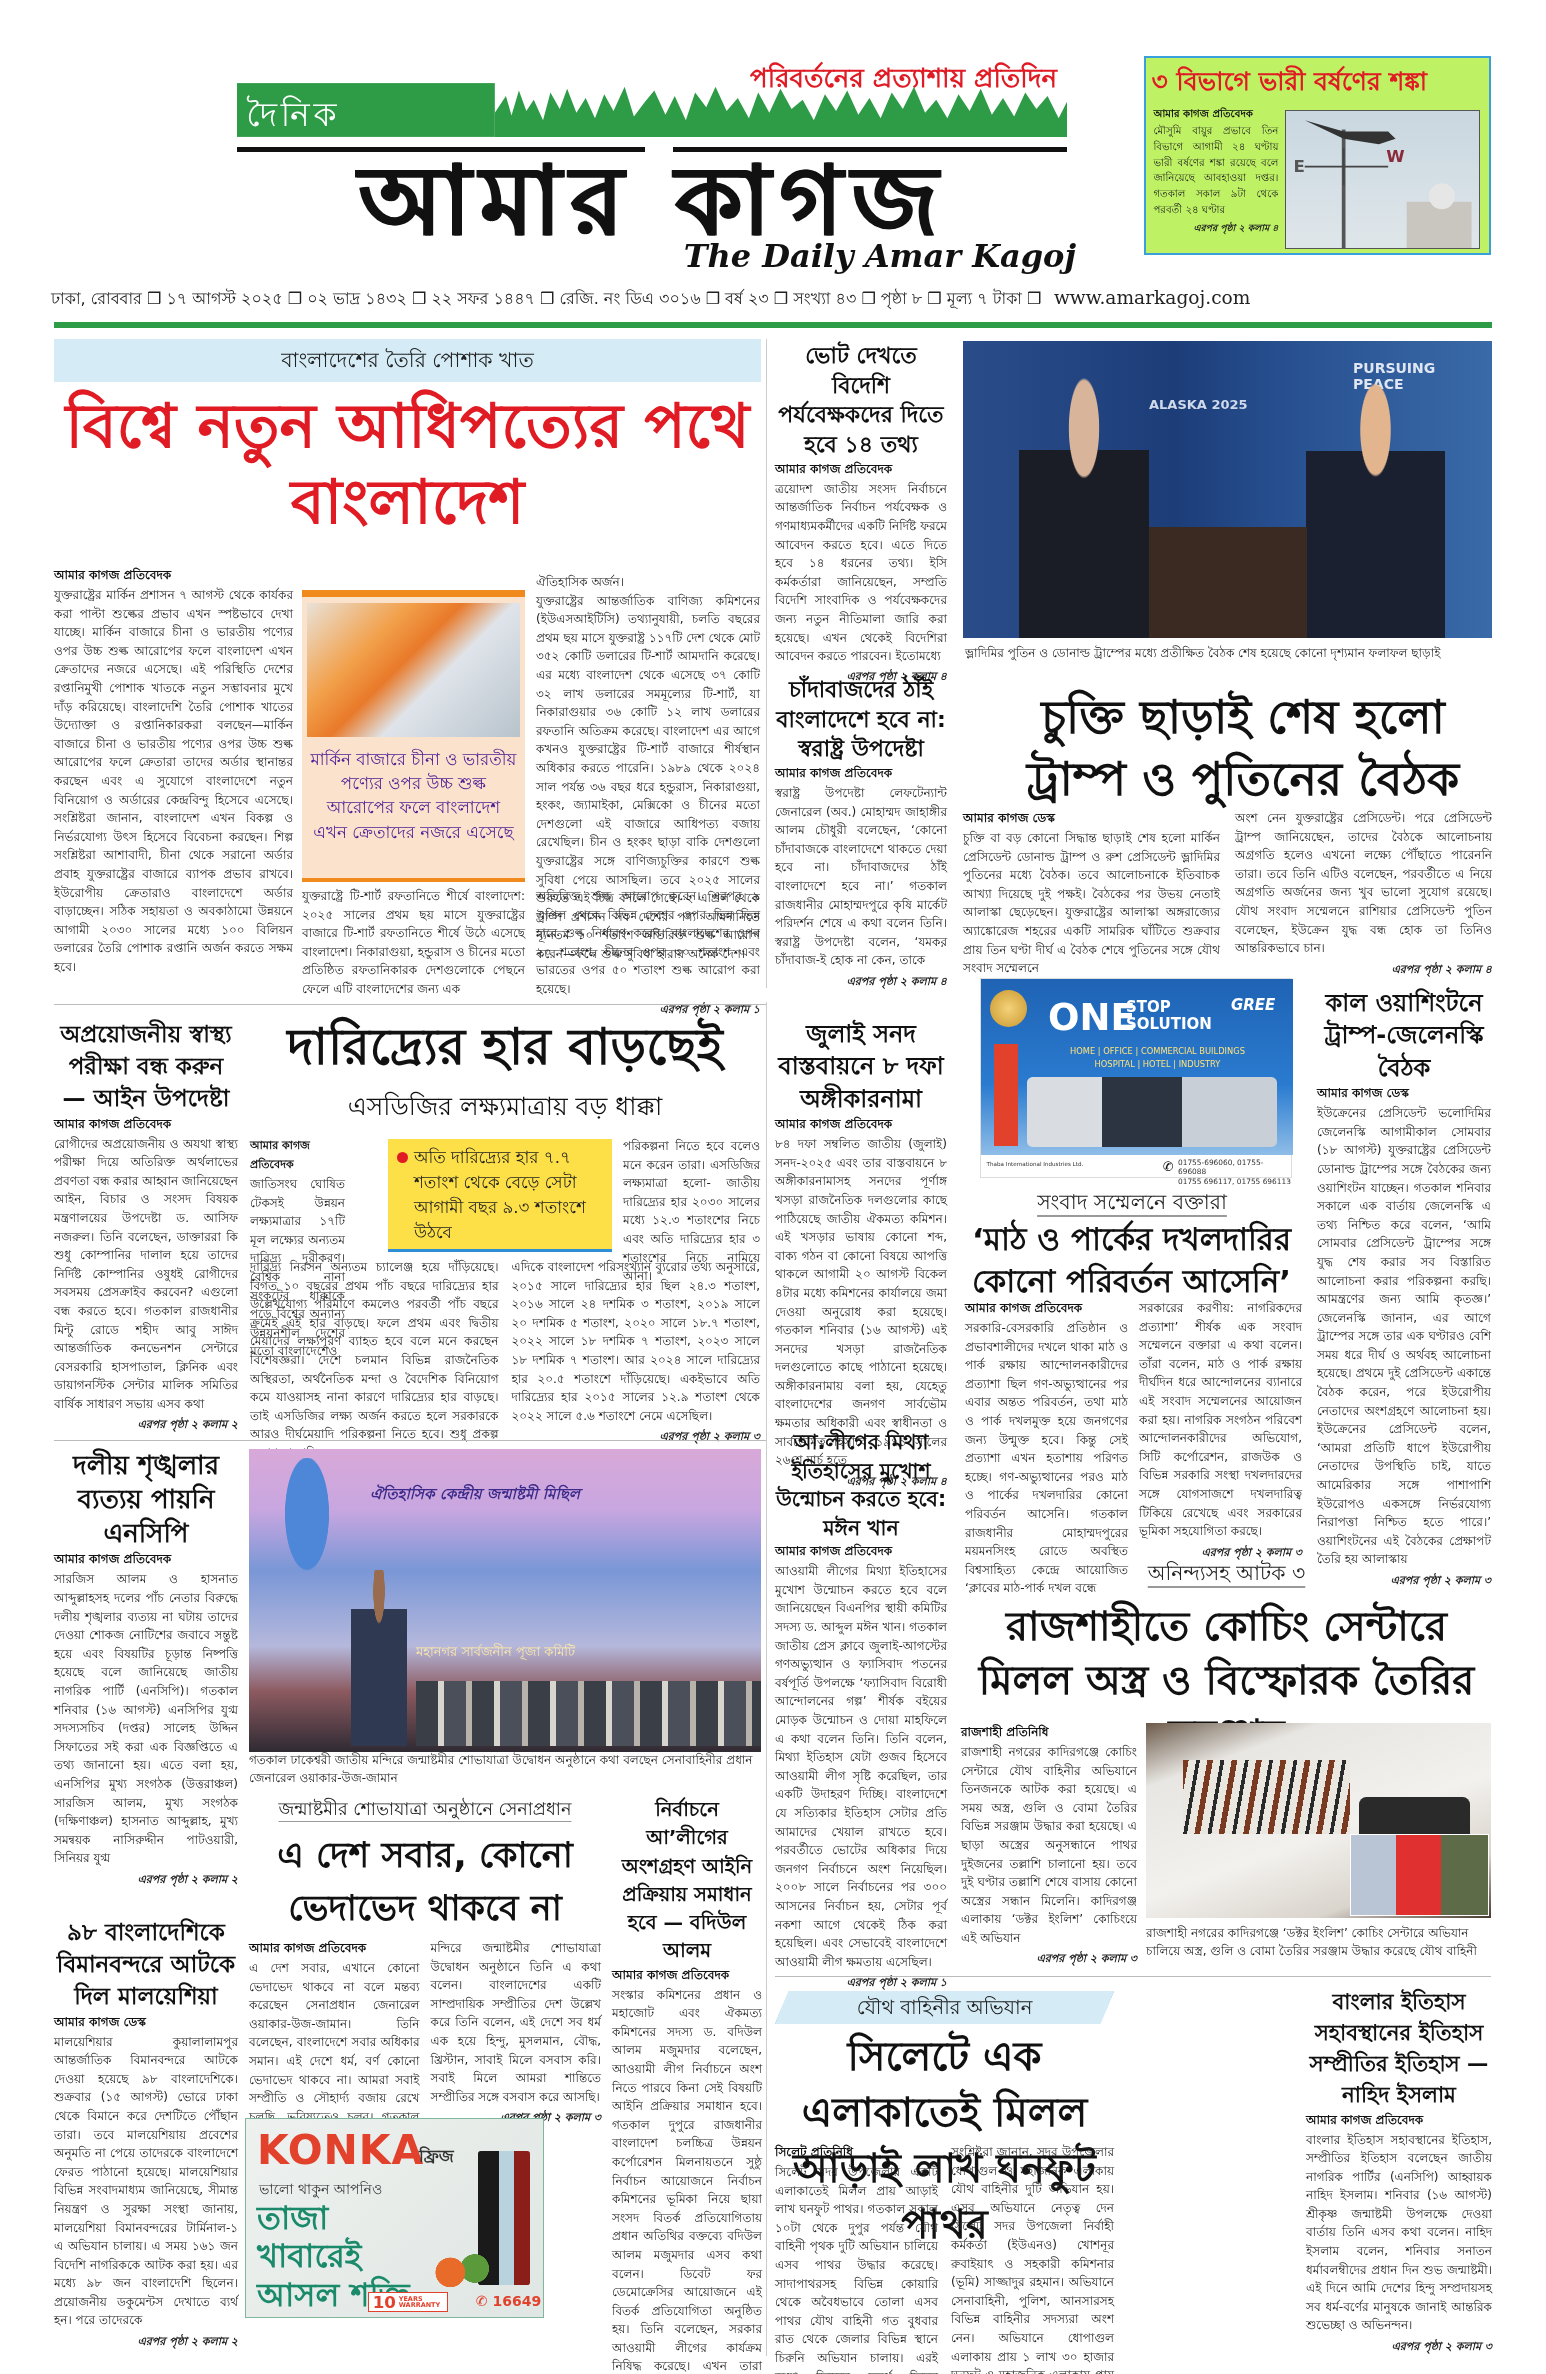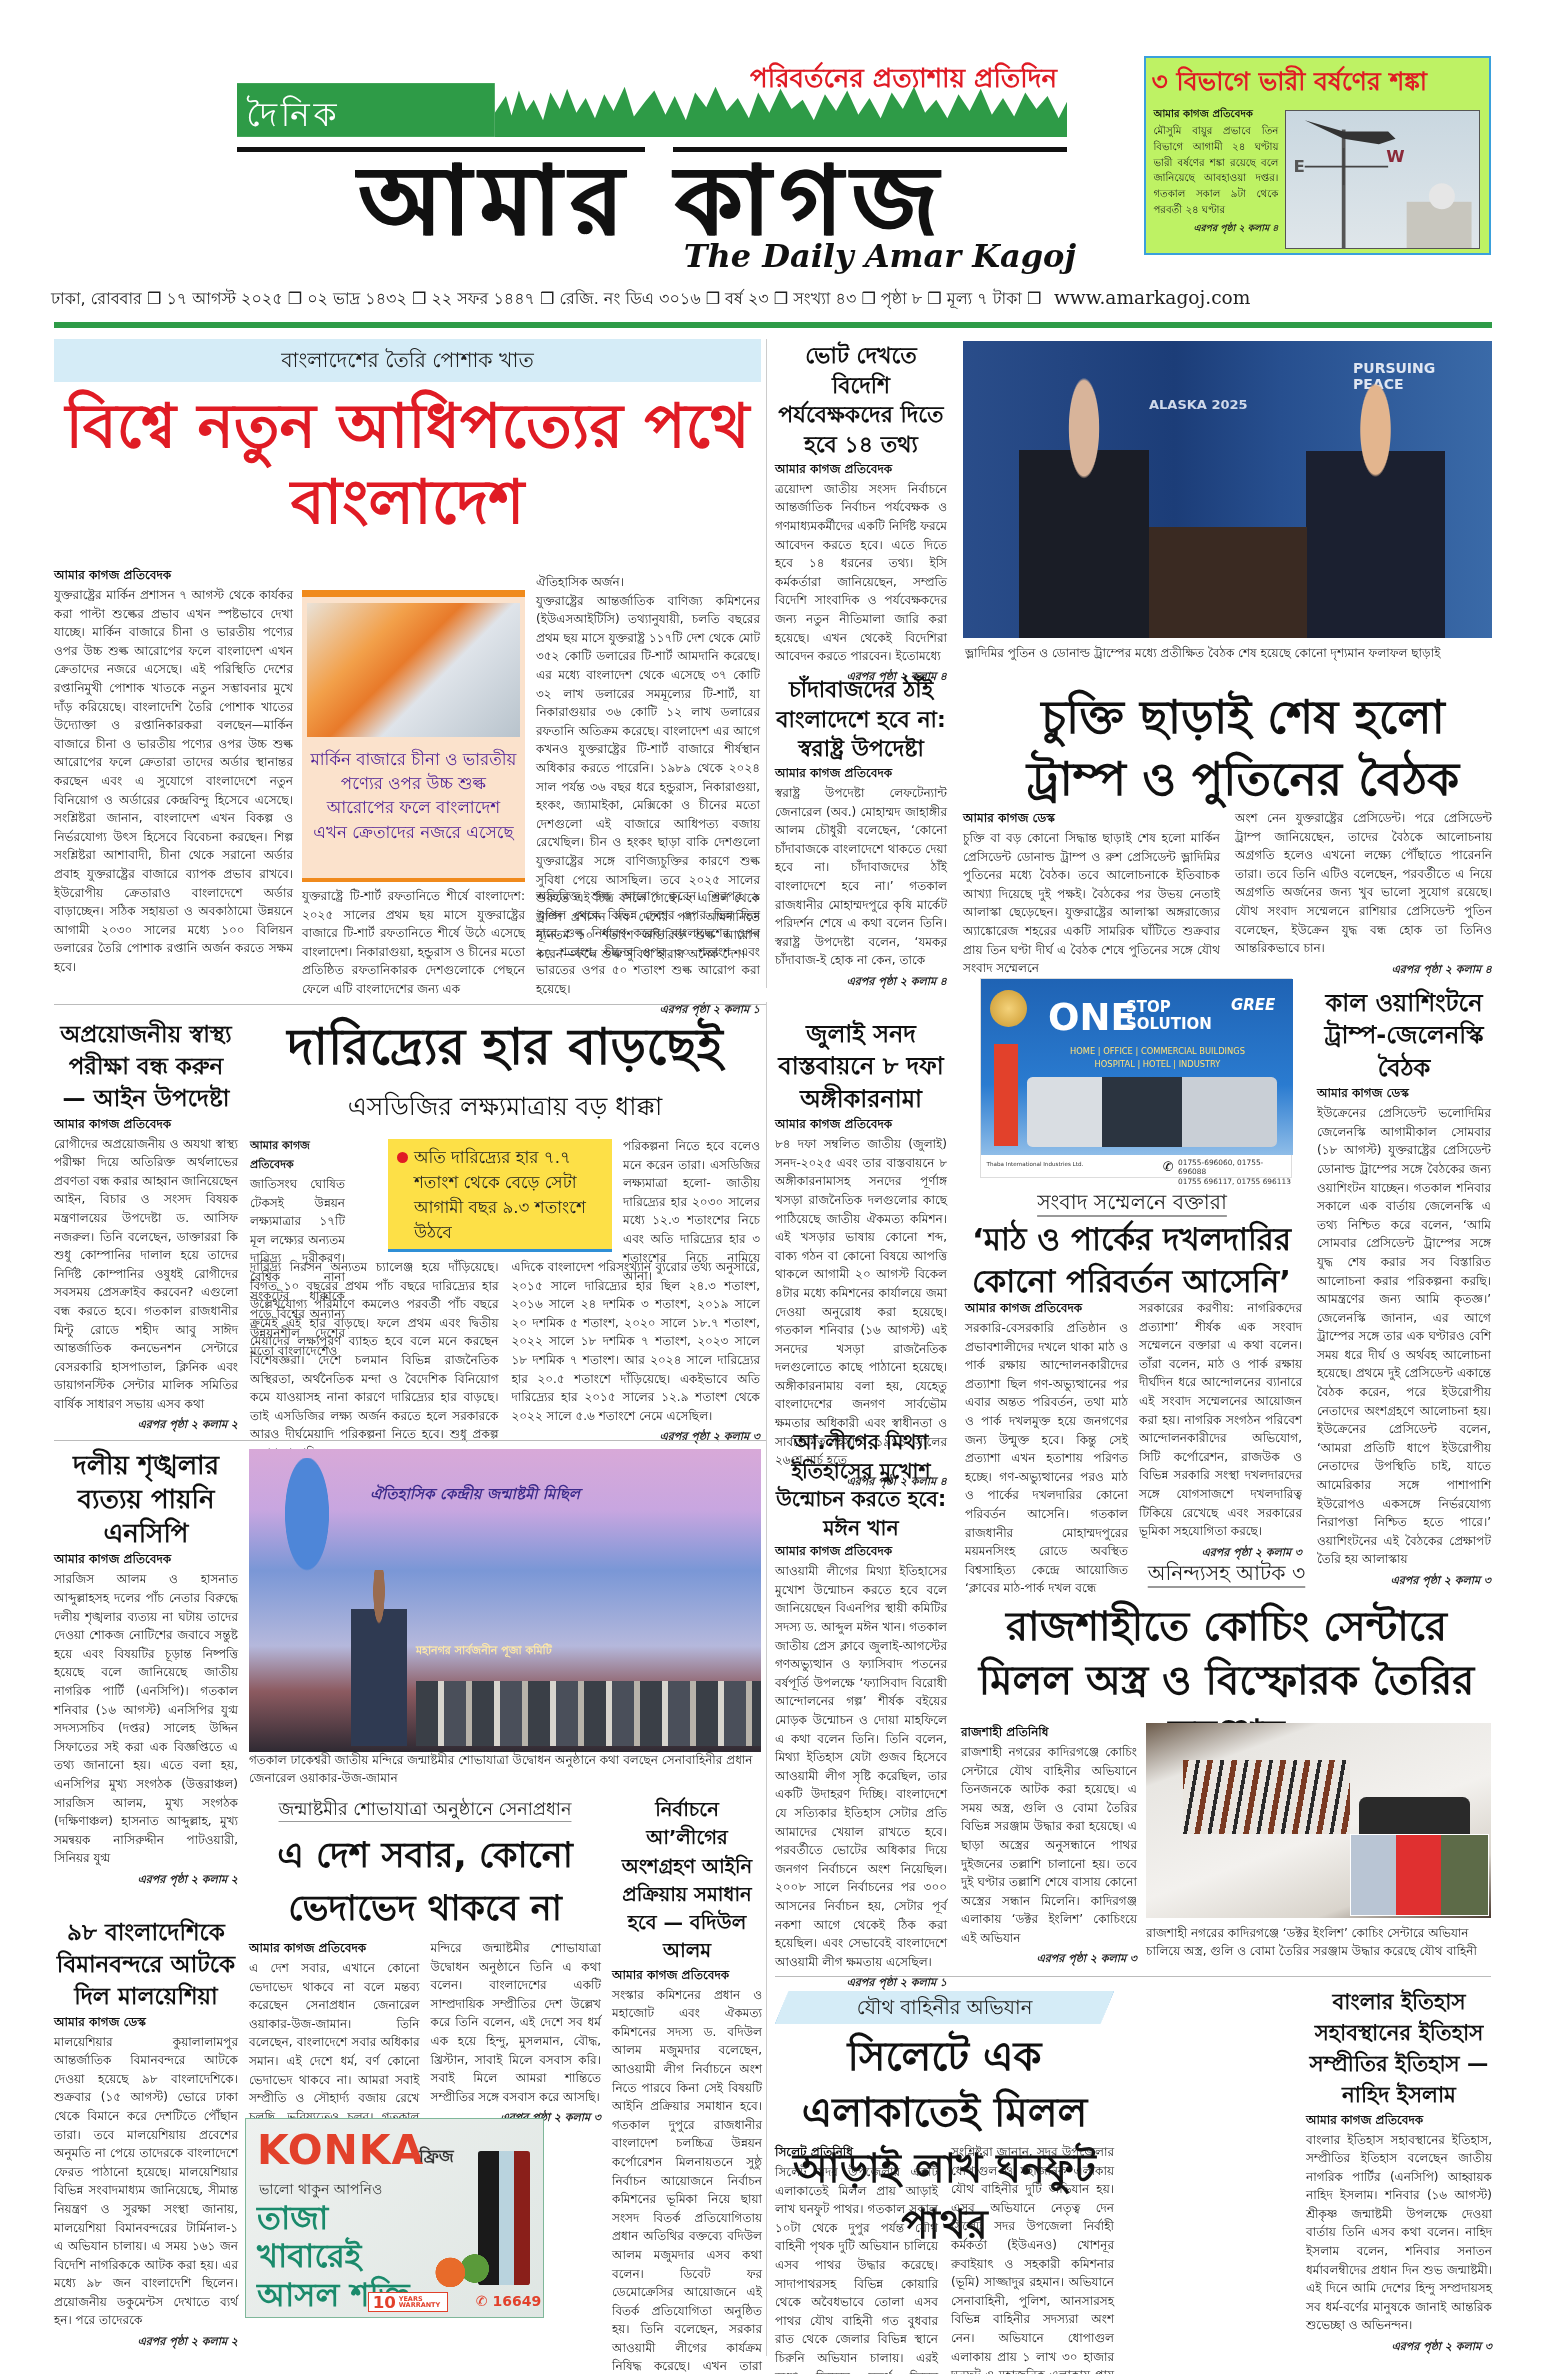--- a/index.html
+++ b/index.html
@@ -211,21 +211,21 @@
 <div class="abs" style="left:54px;top:1449px;width:184px">
   <div class="hl" style="font-size:26px;line-height:1.3">দলীয় শৃঙ্খলার ব্যত্যয় পায়নি এনসিপি</div>
   <span class="byline">আমার কাগজ প্রতিবেদক</span>
   <div class="body-text">সারজিস আলম ও হাসনাত আব্দুল্লাহসহ দলের পাঁচ নেতার বিরুদ্ধে দলীয় শৃঙ্খলার ব্যত্যয় না ঘটায় তাদের দেওয়া শোকজ নোটিশের জবাবে সন্তুষ্ট হয়ে এবং বিষয়টির চূড়ান্ত নিষ্পত্তি হয়েছে বলে জানিয়েছে জাতীয় নাগরিক পার্টি (এনসিপি)। গতকাল শনিবার (১৬ আগস্ট) এনসিপির যুগ্ম সদস্যসচিব (দপ্তর) সালেহ উদ্দিন সিফাতের সই করা এক বিজ্ঞপ্তিতে এ তথ্য জানানো হয়। এতে বলা হয়, এনসিপির মুখ্য সংগঠক (উত্তরাঞ্চল) সারজিস আলম, মুখ্য সংগঠক (দক্ষিণাঞ্চল) হাসনাত আব্দুল্লাহ, মুখ্য সমন্বয়ক নাসিরুদ্দীন পাটওয়ারী, সিনিয়র যুগ্ম</div>
   <span class="cont">এরপর পৃষ্ঠা ২ কলাম ২</span>
 </div>
 
 <div class="photo" style="left:249px;top:1449px;width:512px;height:303px;background:linear-gradient(180deg,#d8a9d8 0%,#c8a6e0 20%,#7a97d6 40%,#b5b8dc 65%,#8c5a60 80%,#2f2a33 100%)">
   <div class="abs" style="left:7.4px;top:9.3px;width:102px;height:186px;background:radial-gradient(ellipse at 50% 30%,#4e86d8 0 30%,transparent 31%);"></div>
   <div class="abs" style="left:121px;top:33px;width:297px;font-size:15px;font-weight:bold;color:#3b2a8a;font-style:italic">ঐতিহাসিক কেন্দ্রীয় জন্মাষ্টমী মিছিল</div>
-  <div class="abs" style="left:167px;top:193px;width:241px;font-size:11px;font-weight:bold;color:#ffe9a6">মহানগর সার্বজনীন পূজা কমিটি</div>
+  <div class="abs" style="left:167px;top:193px;width:241px;font-size:13px;font-weight:normal;color:#ffe9a6">মহানগর সার্বজনীন পূজা কমিটি</div>
   <div class="abs" style="left:102px;top:121px;width:56px;height:176px;background:radial-gradient(ellipse at 50% 12%,#9a6c4f 0 14%,transparent 15%),linear-gradient(180deg,transparent 0 22%,#2f3a52 22% 100%)"></div>
   <div class="abs" style="left:167px;top:232px;width:345px;height:65px;background:repeating-linear-gradient(90deg,#3a3f47 0 22px,#d8d5ce 22px 28px,#4a4f5a 28px 50px,#b8b3aa 50px 56px)"></div>
 </div>
 <div class="abs caption" style="left:249px;top:1751px;width:512px">গতকাল ঢাকেশ্বরী জাতীয় মন্দিরে জন্মাষ্টমীর শোভাযাত্রা উদ্বোধন অনুষ্ঠানে কথা বলছেন সেনাবাহিনীর প্রধান জেনারেল ওয়াকার-উজ-জামান</div>
 
 <div class="abs" style="left:775px;top:1428px;width:172px">
   <div class="hl" style="font-size:20.4px;line-height:1.4">আ.লীগের মিথ্যা ইতিহাসের মুখোশ উন্মোচন করতে হবে: মঈন খান</div>
   <span class="byline">আমার কাগজ প্রতিবেদক</span>
   <div class="body-text">আওয়ামী লীগের মিথ্যা ইতিহাসের মুখোশ উন্মোচন করতে হবে বলে জানিয়েছেন বিএনপির স্থায়ী কমিটির সদস্য ড. আব্দুল মঈন খান। গতকাল জাতীয় প্রেস ক্লাবে জুলাই-আগস্টের গণঅভ্যুত্থান ও ফ্যাসিবাদ পতনের বর্ষপূর্তি উপলক্ষে ‘ফ্যাসিবাদ বিরোধী আন্দোলনের গল্প’ শীর্ষক বইয়ের মোড়ক উন্মোচন ও দোয়া মাহফিলে এ কথা বলেন তিনি। তিনি বলেন, মিথ্যা ইতিহাস যেটা গুজব হিসেবে আওয়ামী লীগ সৃষ্টি করেছিল, তার একটি উদাহরণ দিচ্ছি। বাংলাদেশে যে সত্যিকার ইতিহাস সেটার প্রতি আমাদের খেয়াল রাখতে হবে। পরবর্তীতে ভোটের অধিকার দিয়ে জনগণ নির্বাচনে অংশ নিয়েছিল। ২০০৮ সালে নির্বাচনের পর ৩০০ আসনের নির্বাচন হয়, সেটার পূর্ব নকশা আগে থেকেই ঠিক করা হয়েছিল। এবং সেভাবেই বাংলাদেশে আওয়ামী লীগ ক্ষমতায় এসেছিল।</div>
   <span class="cont">এরপর পৃষ্ঠা ২ কলাম ১</span>

